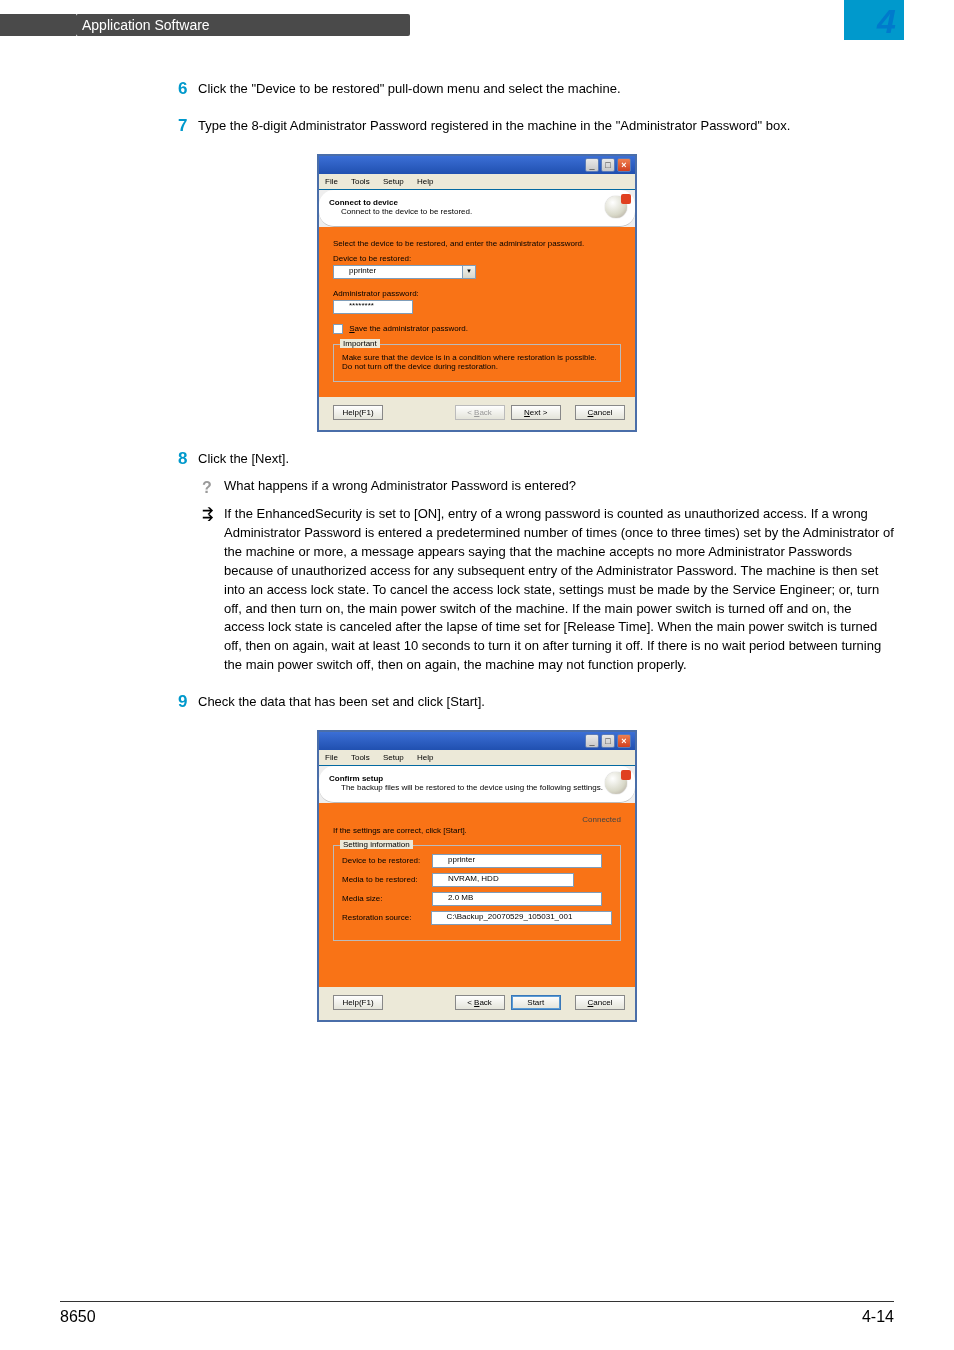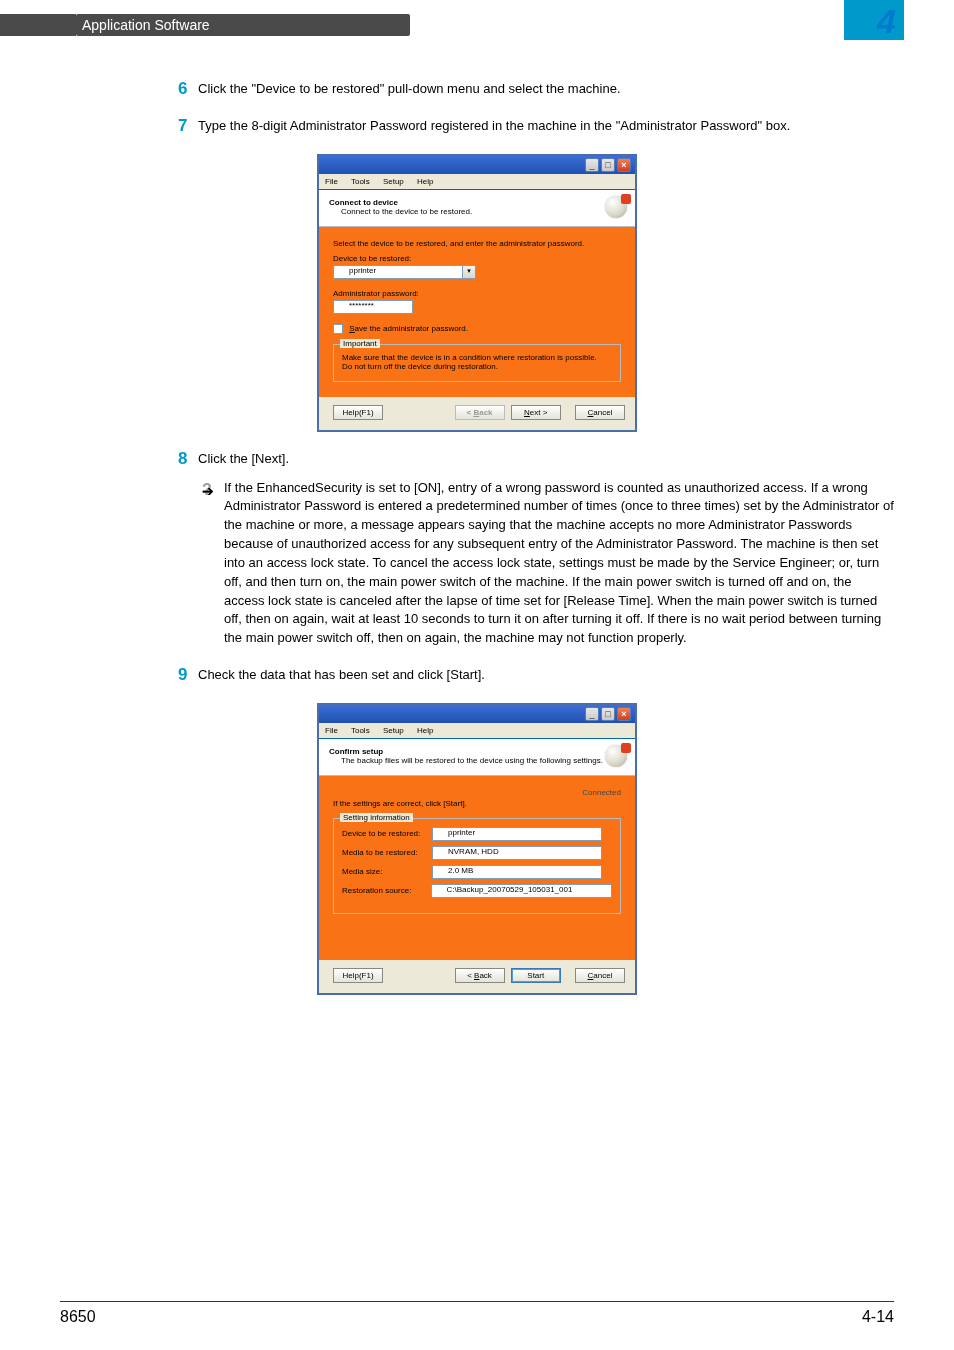--- a/index.html
+++ b/index.html
@@ -135,20 +135,21 @@
     padding: 3px 6px;
     background: #ece9d8;
     border-bottom: 1px solid #0369a1;
   }
   .menubar span { margin-right: 11px; color: #000; }
   .wizard-head {
     padding: 8px 10px 10px 10px;
     background: #fff;
     border-bottom: 1px solid #bbb;
     position: relative;
+    border-radius: 15px;
   }
   .wizard-head .wh-title { font-weight: bold; font-size: 8px; }
   .wizard-head .wh-sub { font-size: 8px; padding-left: 12px; }
   .wizard-icon {
     position: absolute;
     right: 8px;
     top: 6px;
     width: 22px;
     height: 22px;
     border-radius: 50%;
@@ -237,21 +238,20 @@
     padding: 2px 0;
     width: 50px;
     text-align: center;
     font-size: 8px;
     display: inline-block;
     margin-left: 4px;
   }
   .win-btn-disabled {
     color: #999;
     border-color: #bbb;
-    font-weight: bold;
   }
   .win-btn-default {
     box-shadow: inset 0 0 0 1px #5a9bd5;
     border-color: #3a78b8;
   }
   .page-footer {
     position: absolute;
     bottom: 24px;
     left: 60px;
     right: 60px;
@@ -326,20 +326,21 @@
       </div>
     </div>
   </div>
 
   <div class="step">
     <div class="step-num">8</div>
     <span>Click the [Next].</span>
     <div class="sub-list">
       <div class="sub-item">
         <span class="q-icon">?</span>
+        <span>What happens if a wrong Administrator Password is entered?</span>
       </div>
       <div class="sub-item">
         <span class="arrow-icon">➔</span>
       </div>
       <div class="sub-item" style="margin-top:10px">
         <span class="arrow-icon">➔</span>
         <span>If the EnhancedSecurity is set to [ON], entry of a wrong password is counted as unauthorized access. If a wrong Administrator Password is entered a predetermined number of times (once to three times) set by the Administrator of the machine or more, a message appears saying that the machine accepts no more Administrator Passwords because of unauthorized access for any subsequent entry of the Administrator Password. The machine is then set into an access lock state. To cancel the access lock state, settings must be made by the Service Engineer; or, turn off, and then turn on, the main power switch of the machine. If the main power switch is turned off and on, the access lock state is canceled after the lapse of time set for [Release Time]. When the main power switch is turned off, then on again, wait at least 10 seconds to turn it on after turning it off. If there is no wait period between turning the main power switch off, then on again, the machine may not function properly.</span>
       </div>
     </div>
   </div>
@@ -371,21 +372,21 @@
         <div class="conn-status">Connected</div>
         <div>If the settings are correct, click [Start].</div>
         <div class="groupbox">
           <div class="gb-title">Setting information</div>
           <div class="grp-row">
             <div class="lab">Device to be restored:</div>
             <span class="win-input" style="width:170px">pprinter</span>
           </div>
           <div class="grp-row">
             <div class="lab">Media to be restored:</div>
-            <span class="win-input" style="width:170px">NVRAM, HDD</span>
+            <span class="win-input" style="width:142px">NVRAM, HDD</span>
           </div>
           <div class="grp-row">
             <div class="lab">Media size:</div>
             <span class="win-input" style="width:170px">2.0 MB</span>
           </div>
           <div class="grp-row">
             <div class="lab">Restoration source:</div>
             <span class="win-input" style="width:184px">C:\Backup_20070529_105031_001</span>
           </div>
         </div>

